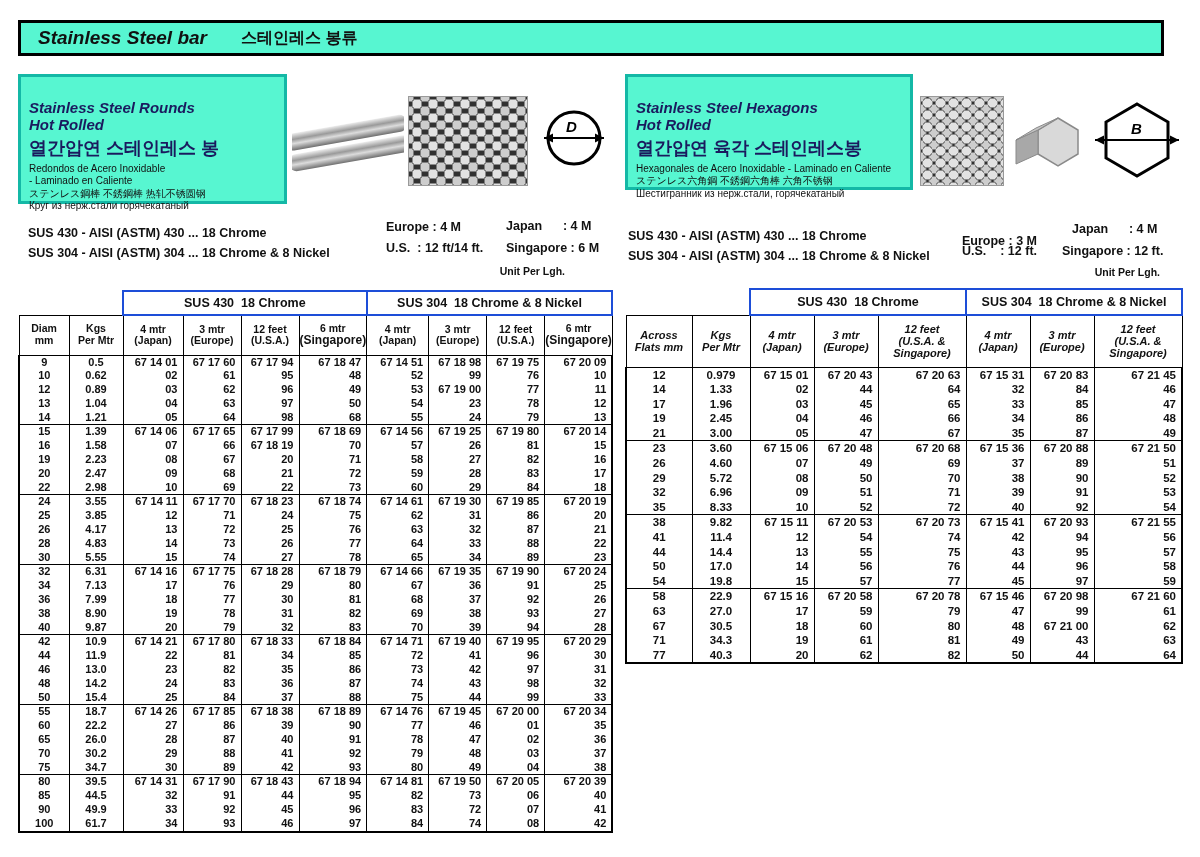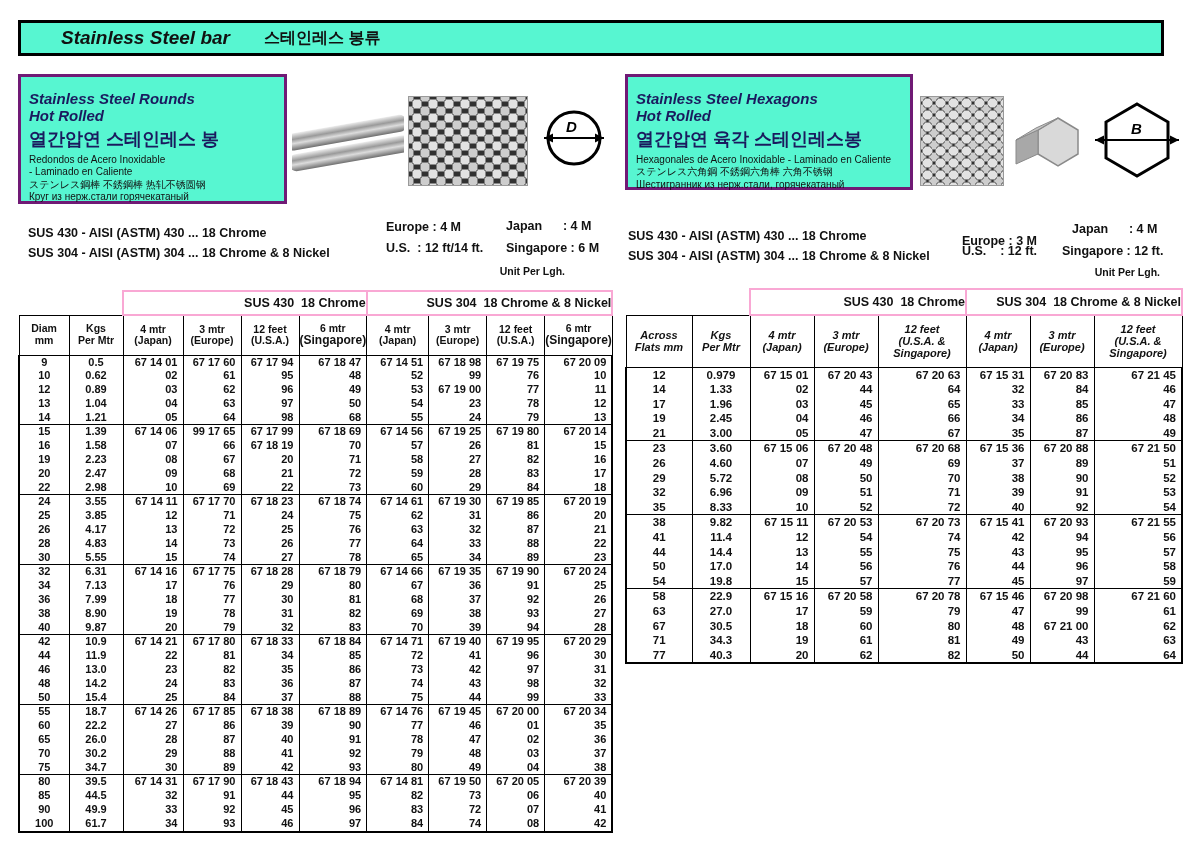--- a/index.html
+++ b/index.html
@@ -3,27 +3,27 @@
 <meta charset="utf-8">
 <style>
   :root{ --accent:#57f6d1; --title-ink:#1a1a5e; --ink:#111; }
   html,body{margin:0;padding:0;background:#e9e9e9;}
   #page{position:relative;width:1200px;height:857px;background:#fff;
         font-family:"Liberation Sans",sans-serif;color:var(--ink);overflow:hidden;}
 
   
   .banner{position:absolute;left:18px;top:20px;width:1146px;height:36px;
           background:var(--accent);border:3px solid #000;box-sizing:border-box;
-          display:flex;align-items:center;padding-left:40px;gap:34px;}
+          display:flex;align-items:center;padding-left:17px;gap:34px;}
   .banner .t1{font-size:19px;font-weight:bold;font-style:italic;}
   .banner .t2{font-size:16px;font-weight:bold;}
 
   
-  .infobox{position:absolute;background:var(--accent);border:3px solid #701a75;
-           box-sizing:border-box;padding:13px 8px;}
+  .infobox{position:absolute;background:var(--accent);border:3px solid #14b8a6;
+           box-sizing:border-box;padding:22px 8px;}
   #rounds-box{left:18px;top:74px;width:269px;height:130px;}
   #hex-box{left:625px;top:74px;width:288px;height:116px;}
   .bt{font-size:15px;font-weight:bold;font-style:italic;color:var(--title-ink);line-height:1.15;}
   .bk{font-size:18px;font-weight:bold;color:var(--title-ink);margin:2px 0 3px;}
   .bs{font-size:10px;line-height:1.25;}
 
   
   .photo{position:absolute;}
   #rounds-photo-2,#hex-photo-1{border:1px solid #9a9a9a;box-sizing:border-box;
      background-color:#323232;
@@ -48,21 +48,21 @@
   .unitnote{position:absolute;font-size:10.5px;font-weight:bold;text-align:right;}
   #r-unit{left:470px;top:265px;width:95px;}
   #h-unit{left:1078px;top:266px;width:82px;}
 
   
   table{border-collapse:collapse;table-layout:fixed;position:absolute;}
   #rounds-table{left:18px;top:290px;}
   #hex-table{left:625px;top:288px;}
   td{box-sizing:border-box;padding:0;}
   .blank{border:none;}
-  .ghead{border:2px solid #f9a8d4;font-weight:bold;text-align:right;vertical-align:middle;white-space:pre;}
+  .ghead{border:2px solid #1d4ed8;font-weight:bold;text-align:center;vertical-align:middle;white-space:pre;}
   #rounds-table .ghead{font-size:12.5px;height:24px;}
   #hex-table .ghead{font-size:12.5px;height:26px;}
   .sub{border:1.5px solid #000;font-weight:bold;text-align:center;vertical-align:middle;line-height:1.12;}
   #rounds-table .sub{font-size:10.5px;height:40px;}
   #hex-table .sub{font-size:11px;height:52px;font-style:italic;}
   .sub span{display:block;}
   #rounds-table .ln-long{font-size:12px;}
   tbody td{font-weight:bold;border-left:1.5px solid #000;}
   tbody tr td:last-child{border-right:2px solid #000;}
   tbody tr td:first-child{border-left:2px solid #000;}
@@ -283,21 +283,21 @@
           <td class="c-code">68</td>
           <td class="c-code">55</td>
           <td class="c-code">24</td>
           <td class="c-code">79</td>
           <td class="c-code">13</td>
         </tr>
         <tr class="gstart">
           <td class="c-mid">15</td>
           <td class="c-mid">1.39</td>
           <td class="c-code">67 14 06</td>
-          <td class="c-code">99 17 65</td>
+          <td class="c-code">67 17 65</td>
           <td class="c-code">67 17 99</td>
           <td class="c-code">67 18 69</td>
           <td class="c-code">67 14 56</td>
           <td class="c-code">67 19 25</td>
           <td class="c-code">67 19 80</td>
           <td class="c-code">67 20 14</td>
         </tr>
         <tr>
           <td class="c-mid">16</td>
           <td class="c-mid">1.58</td>

